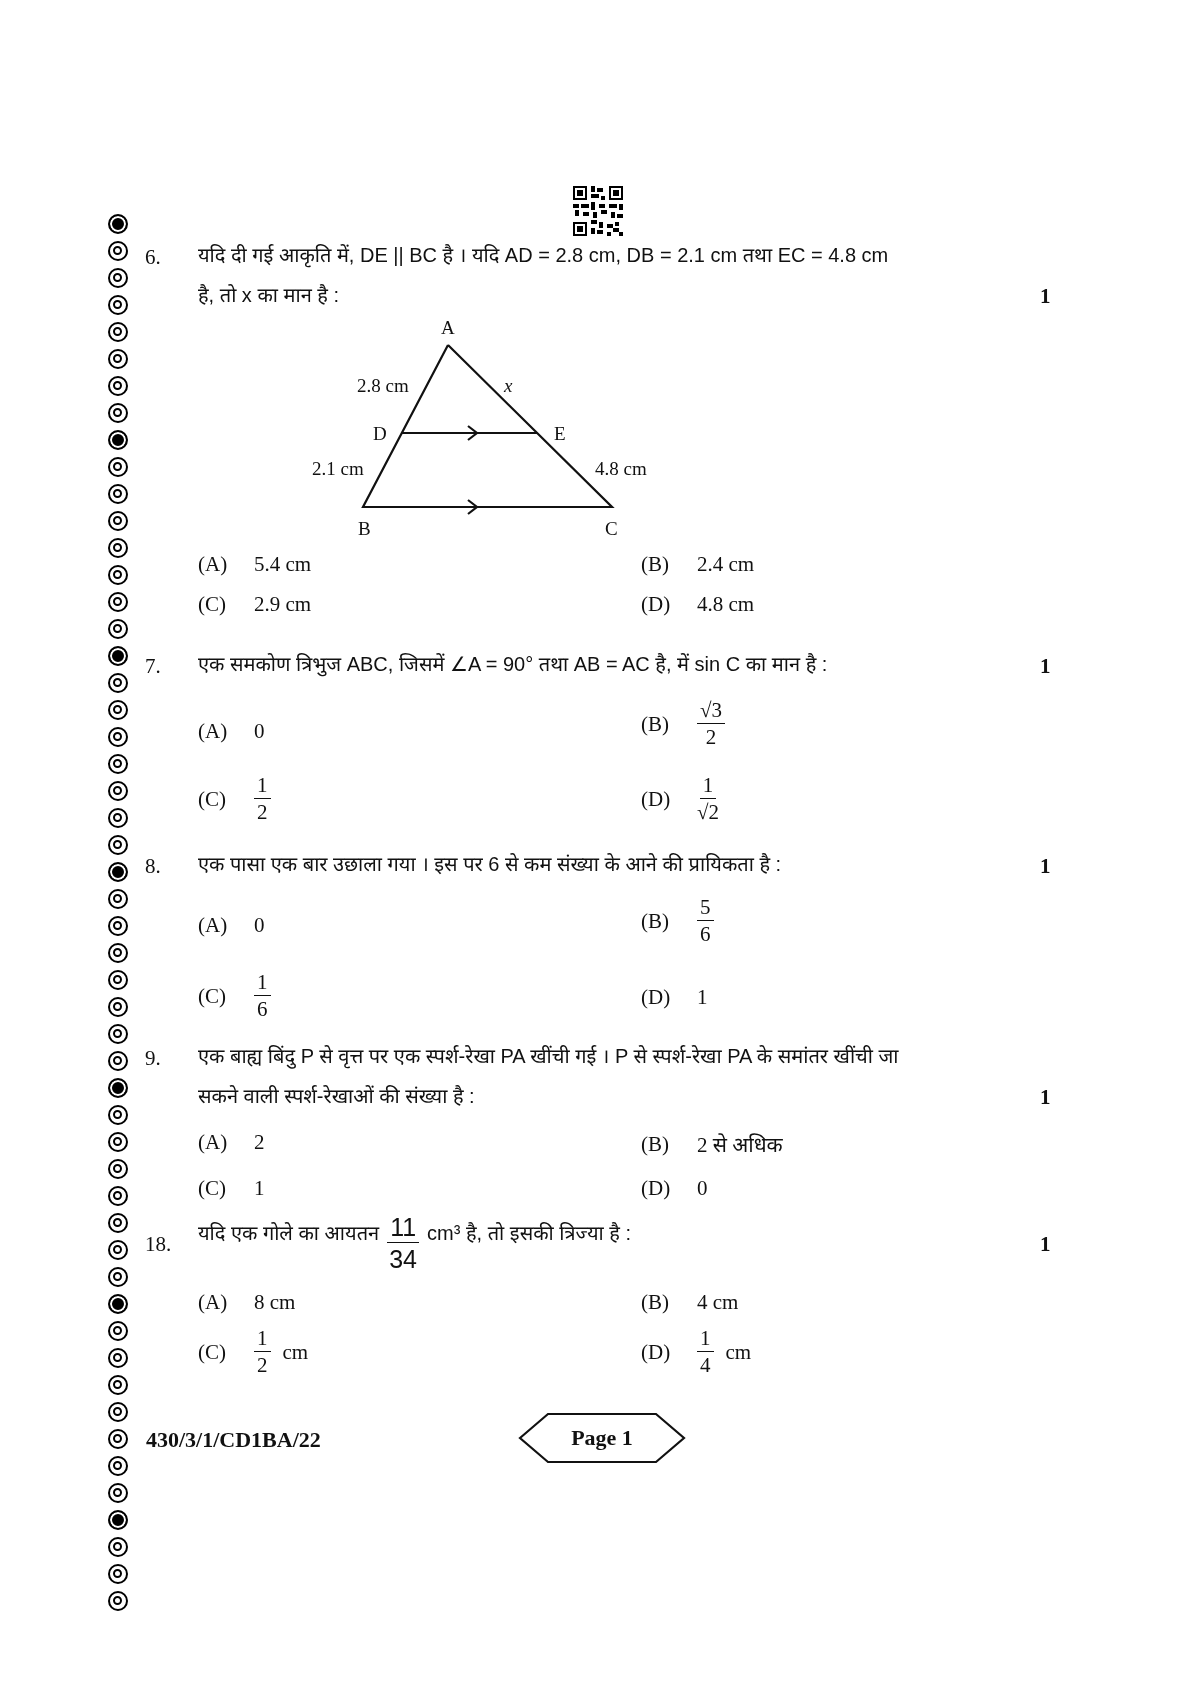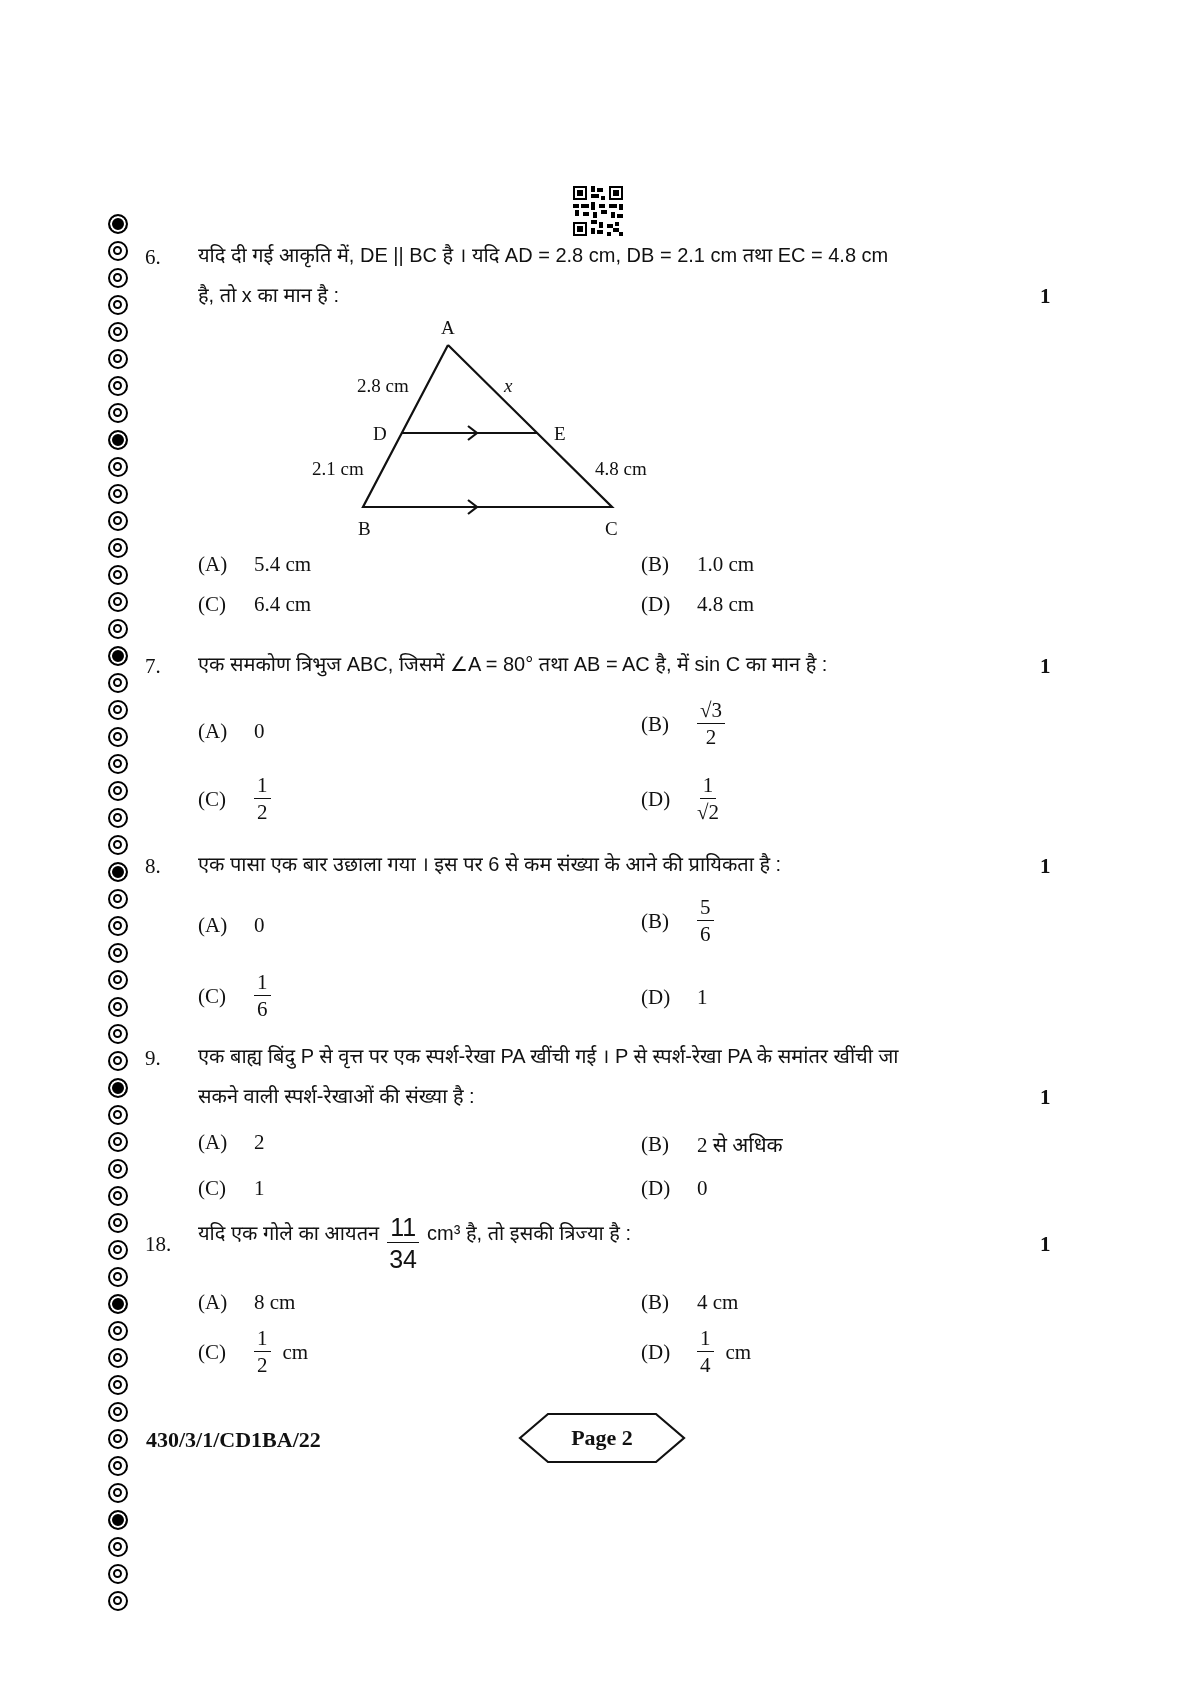--- a/index.html
+++ b/index.html
@@ -150,33 +150,33 @@
     <text x="295" y="165">4.8 cm</text>
   </g>
 </svg>
 
 <div class="abs opt" style="left:198px;top:552px">
     <span class="lbl">(A)</span>
     <span>5.4 cm</span>
   </div>
 <div class="abs opt" style="left:641px;top:552px">
     <span class="lbl">(B)</span>
-    <span>1.0 cm</span>
+    <span>2.4 cm</span>
   </div>
 <div class="abs opt" style="left:198px;top:592px">
     <span class="lbl">(C)</span>
-    <span>6.4 cm</span>
+    <span>2.9 cm</span>
   </div>
 <div class="abs opt" style="left:641px;top:592px">
     <span class="lbl">(D)</span>
     <span>4.8 cm</span>
   </div>
 
 <div class="abs qnum" style="left:145px;top:654px">7.</div>
-<div class="abs qtext" style="left:198px;top:645px;white-space:nowrap">एक समकोण त्रिभुज ABC, जिसमें ∠A = 80° तथा AB = AC है, में sin C का मान है :</div>
+<div class="abs qtext" style="left:198px;top:645px;white-space:nowrap">एक समकोण त्रिभुज ABC, जिसमें ∠A = 90° तथा AB = AC है, में sin C का मान है :</div>
 <div class="abs marks" style="top:654px">1</div>
 
 <div class="abs opt" style="left:198px;top:719px">
     <span class="lbl">(A)</span>
     <span>0</span>
   </div>
 <div class="abs opt" style="left:641px;top:700px">
     <span class="lbl">(B)</span>
     <span class="frac">
       <span class="n">√3</span>
@@ -281,14 +281,14 @@
       <span class="d">4</span>
     </span>
     <span style="margin-left:6px">cm</span>
   </div>
 
 <div class="abs footer-code">430/3/1/CD1BA/22</div>
 <div class="abs page-badge">
   <svg width="168" height="52" style="position:absolute;left:0;top:0">
     <polygon points="2,26 30,2 138,2 166,26 138,50 30,50" fill="#fff" stroke="#111" stroke-width="2.2"></polygon>
   </svg>
-  <span>Page 2</span>
+  <span>Page 1</span>
 </div>
 
 </body></html>

